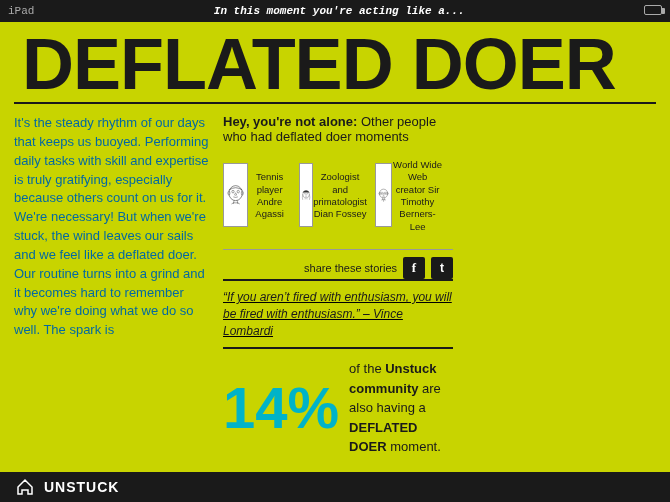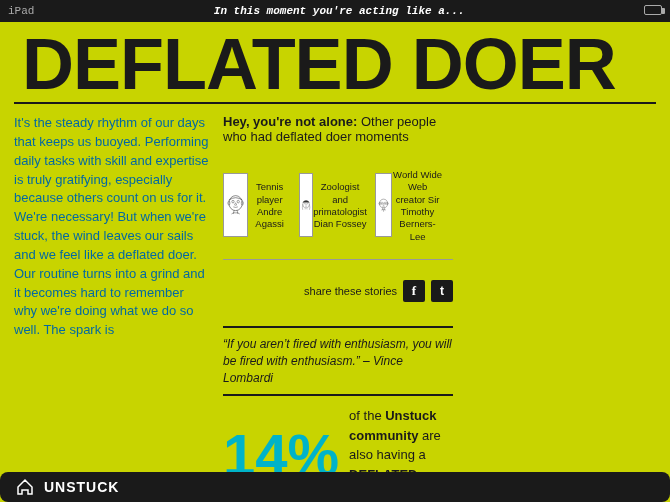--- a/index.html
+++ b/index.html
@@ -111,21 +111,21 @@
     }
 
     
     #middle-col {
       width: 230px;
       flex-shrink: 0;
     }
     #hey-label {
       font-size: 13px;
       color: #1a1a1a;
-      margin-bottom: 22px;
+      margin-bottom: 12px;
     }
     #hey-label strong {
       font-weight: bold;
     }
     #people-row {
       display: flex;
       gap: 8px;
       margin-bottom: 4px;
     }
     .person-card {
@@ -152,21 +152,21 @@
       line-height: 1.3;
     }
 
     .share-row {
       display: flex;
       align-items: center;
       justify-content: flex-end;
       gap: 6px;
       margin-top: 16px;
       border-top: 1px solid #999;
-      padding-top: 20px;
+      padding-top: 7px;
     }
     .share-label {
       font-size: 11px;
       color: #1a1a1a;
     }
     .social-btn {
       width: 22px;
       height: 22px;
       background: #1a1a1a;
       color: #fff;
@@ -178,21 +178,22 @@
       font-family: serif;
       border-radius: 2px;
       cursor: pointer;
     }
 
     
     #quote-box {
       border-top: 2px solid #1a1a1a;
       border-bottom: 2px solid #1a1a1a;
       padding: 8px 0;
-      margin-top: 24px;
+      margin-top: 0;
+      text-decoration: underline;
     }
     #quote-text {
       font-size: 12px;
       color: #1a1a1a;
       font-style: italic;
       line-height: 1.4;
     }
 
     
     #stats-row {
@@ -219,21 +220,20 @@
       position: absolute;
       bottom: 0;
       left: 0;
       width: 100%;
       height: 30px;
       background: #1a1a1a;
       display: flex;
       align-items: center;
       padding: 0 14px;
       gap: 8px;
-      border-radius: 8px;
     }
     #home-icon-wrap {
       width: 22px;
       height: 22px;
       display: flex;
       align-items: center;
       justify-content: center;
     }
     #app-name {
       color: #fff;

